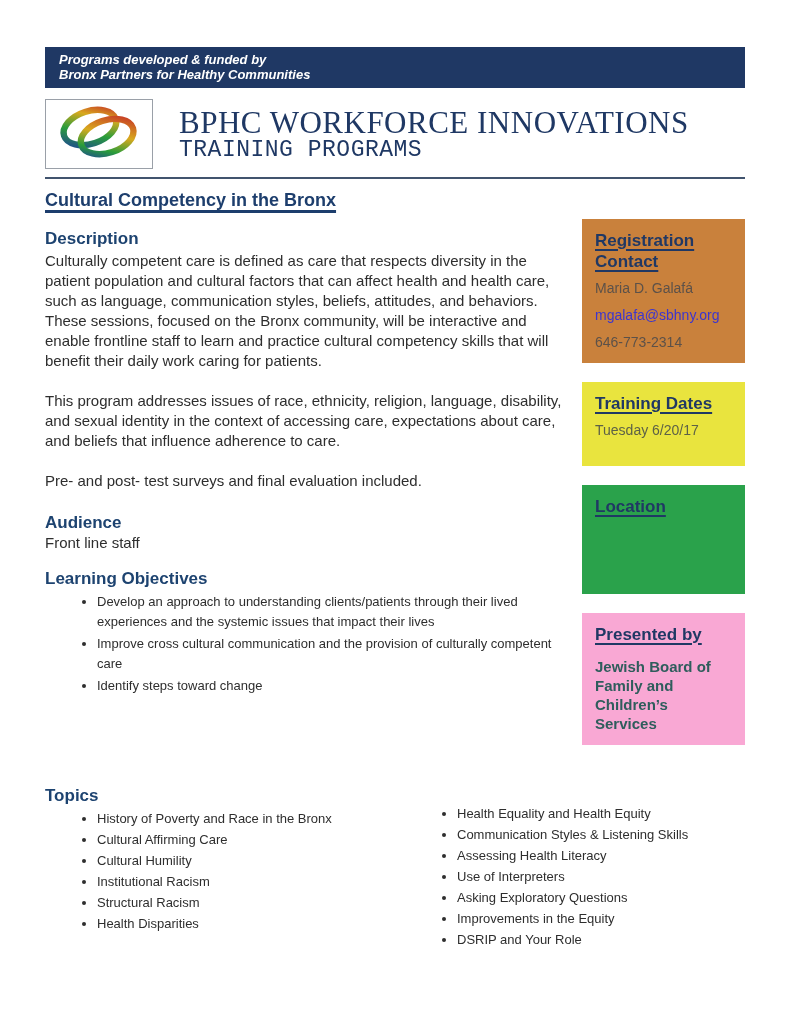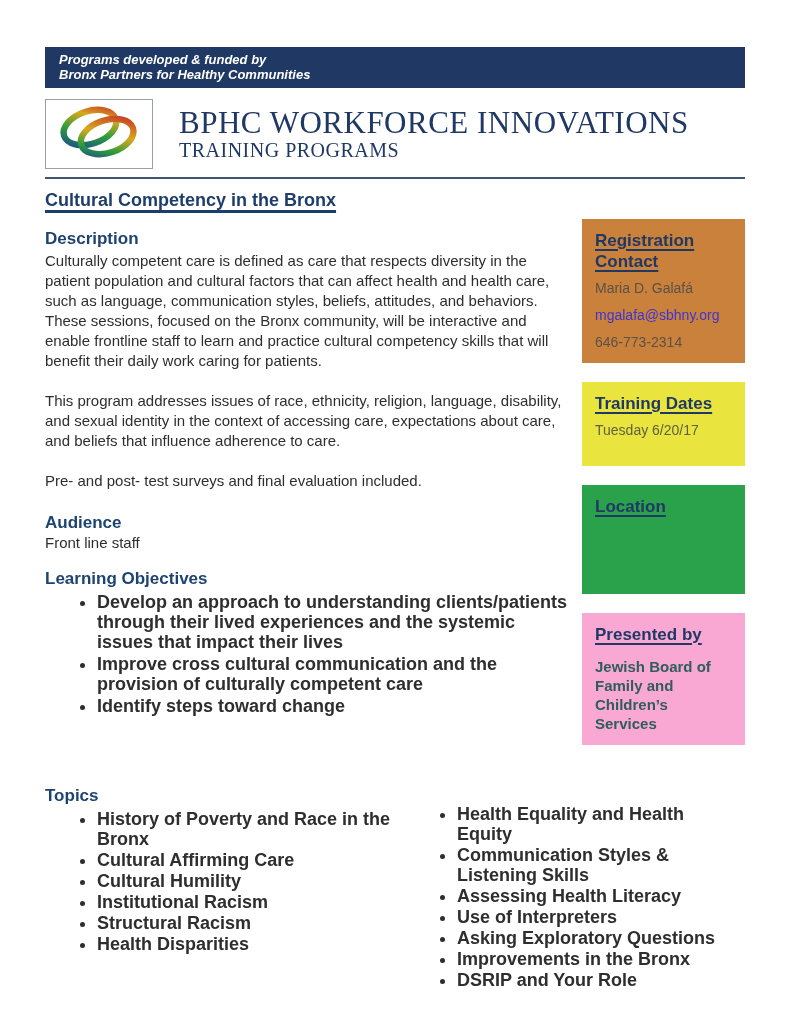--- a/index.html
+++ b/index.html
@@ -9,38 +9,38 @@
 
   
   .banner { margin-top:47px; background:#1f3864; height:41px; padding:5px 0 8px 14px; }
   .banner div { color:#fff; font-style:italic; font-weight:bold; font-size:13px; line-height:15px; }
 
   
   .header-row { display:flex; align-items:center; margin-top:10px; height:72px; }
   .logo-box { width:108px; height:70px; border:1px solid #9aa0a8; background:#fff; display:flex; align-items:center; justify-content:center; }
   .header-text { margin-left:26px; color:#1f3864; font-family:"Liberation Serif", serif; }
   .header-text .h-title { font-size:31px; line-height:32px; letter-spacing:0.5px; }
-  .header-text .h-sub { font-size:20px; line-height:23px; letter-spacing:0.5px; }
+  .header-text .h-sub { font-size:23px; line-height:23px; letter-spacing:0.5px;font-family:Liberation Mono, monospace; }
   .header-rule { border:none; border-top:2px solid #41546e; margin-top:7px; }
 
   
   .main-row { display:flex; margin-top:11px; }
   .left-col { width:524px; }
   .right-col { width:163px; margin-left:auto; margin-top:29px; }
 
   .page-title { color:#1d3e6d; font-size:18px; font-weight:bold; text-decoration:underline; text-decoration-thickness:2.5px; text-underline-offset:4px; }
   h2.sec { color:#1d4370; font-size:17px; font-weight:bold; }
   .body-text { font-size:15px; line-height:20px; color:#2e2e2e; }
   .mt2  { margin-top:2px; }
   .mt18 { margin-top:18px; }
   .mt20 { margin-top:20px; }
   .mt22 { margin-top:22px; }
   .mt16 { margin-top:16px; }
   ul.bullets { margin:3px 0 0 0; padding-left:52px; }
-  ul.bullets li { font-size:18px; line-height:20px; color:#2e2e2e; margin-bottom:2px;font-weight:bold; }
+  ul.bullets li { font-size:13px; line-height:20px; color:#2e2e2e; margin-bottom:2px; }
 
   
   .side-box { width:163px; padding:11px 13px 12px 13px; margin-bottom:19px; }
   .side-box h3 { color:#203864; font-size:17px; line-height:21px; font-weight:bold; text-decoration:underline; text-decoration-thickness:2px; text-underline-offset:3px; }
   .side-box .sb-body { margin-top:7px; font-size:14px; line-height:18px; }
   .box-orange { background:#c9813c; }
   .box-yellow { background:#e9e43e; min-height:84px; }
   .box-green  { background:#2aa24b; min-height:109px; }
   .box-teal   { background:#f9a8d4; min-height:77px; }
   .box-orange .sb-body { color:#5c5149; }
@@ -157,19 +157,19 @@
           <li>Institutional Racism</li>
           <li>Structural Racism</li>
           <li>Health Disparities</li>
         </ul>
       <ul class="bullets">
           <li>Health Equality and Health Equity</li>
           <li>Communication Styles &amp; Listening Skills</li>
           <li>Assessing Health Literacy</li>
           <li>Use of Interpreters</li>
           <li>Asking Exploratory Questions</li>
-          <li>Improvements in the Bronx</li>
+          <li>Improvements in the Equity</li>
           <li>DSRIP and Your Role</li>
         </ul>
     </div>
   </div>
 
 </div>
 
 </body></html>

